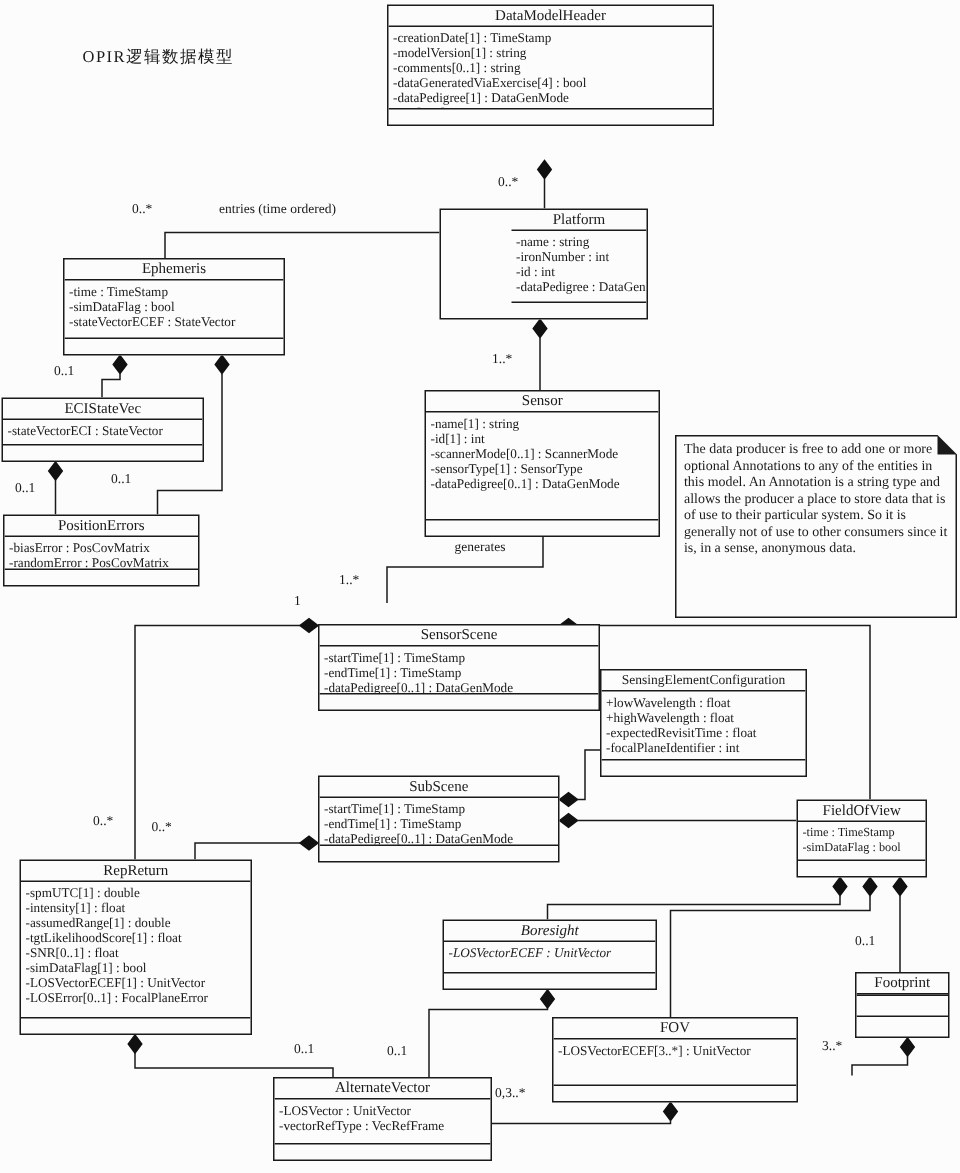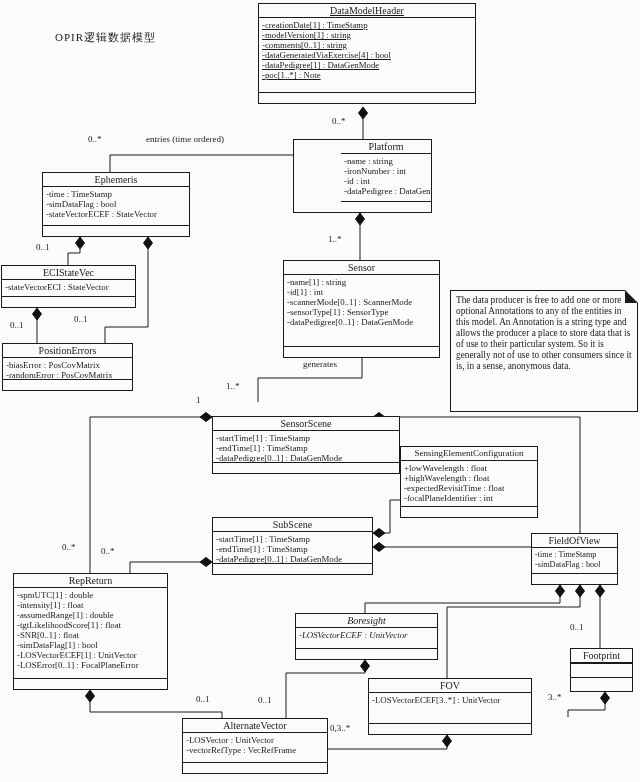--- a/index.html
+++ b/index.html
@@ -136,21 +136,21 @@
     </g>
 
     <g>
       <polygon points="605,692 609.5,698 605,704 600.5,698"></polygon>
       <polyline points="605,704 605,710 568,710 568,717"></polyline>
     </g>
   </svg>
 
   <div id="diagram-title">OPIR逻辑数据模型</div>
 
-  <div class="uml-class" style="left:258px;top:3px;width:218px;height:101px;text-decoration:underline;">
+  <div class="uml-class" style="left:258px;top:3px;width:218px;height:81px;">
     <div class="uml-title">DataModelHeader</div>
     <div class="uml-attrs">
         <div>-creationDate[1] : TimeStamp</div>
         <div>-modelVersion[1] : string</div>
         <div>-comments[0..1] : string</div>
         <div>-dataGeneratedViaExercise[4] : bool</div>
         <div>-dataPedigree[1] : DataGenMode</div>
         <div>-poc[1..*] : Note</div>
       </div>
     <div class="uml-empty"></div>

